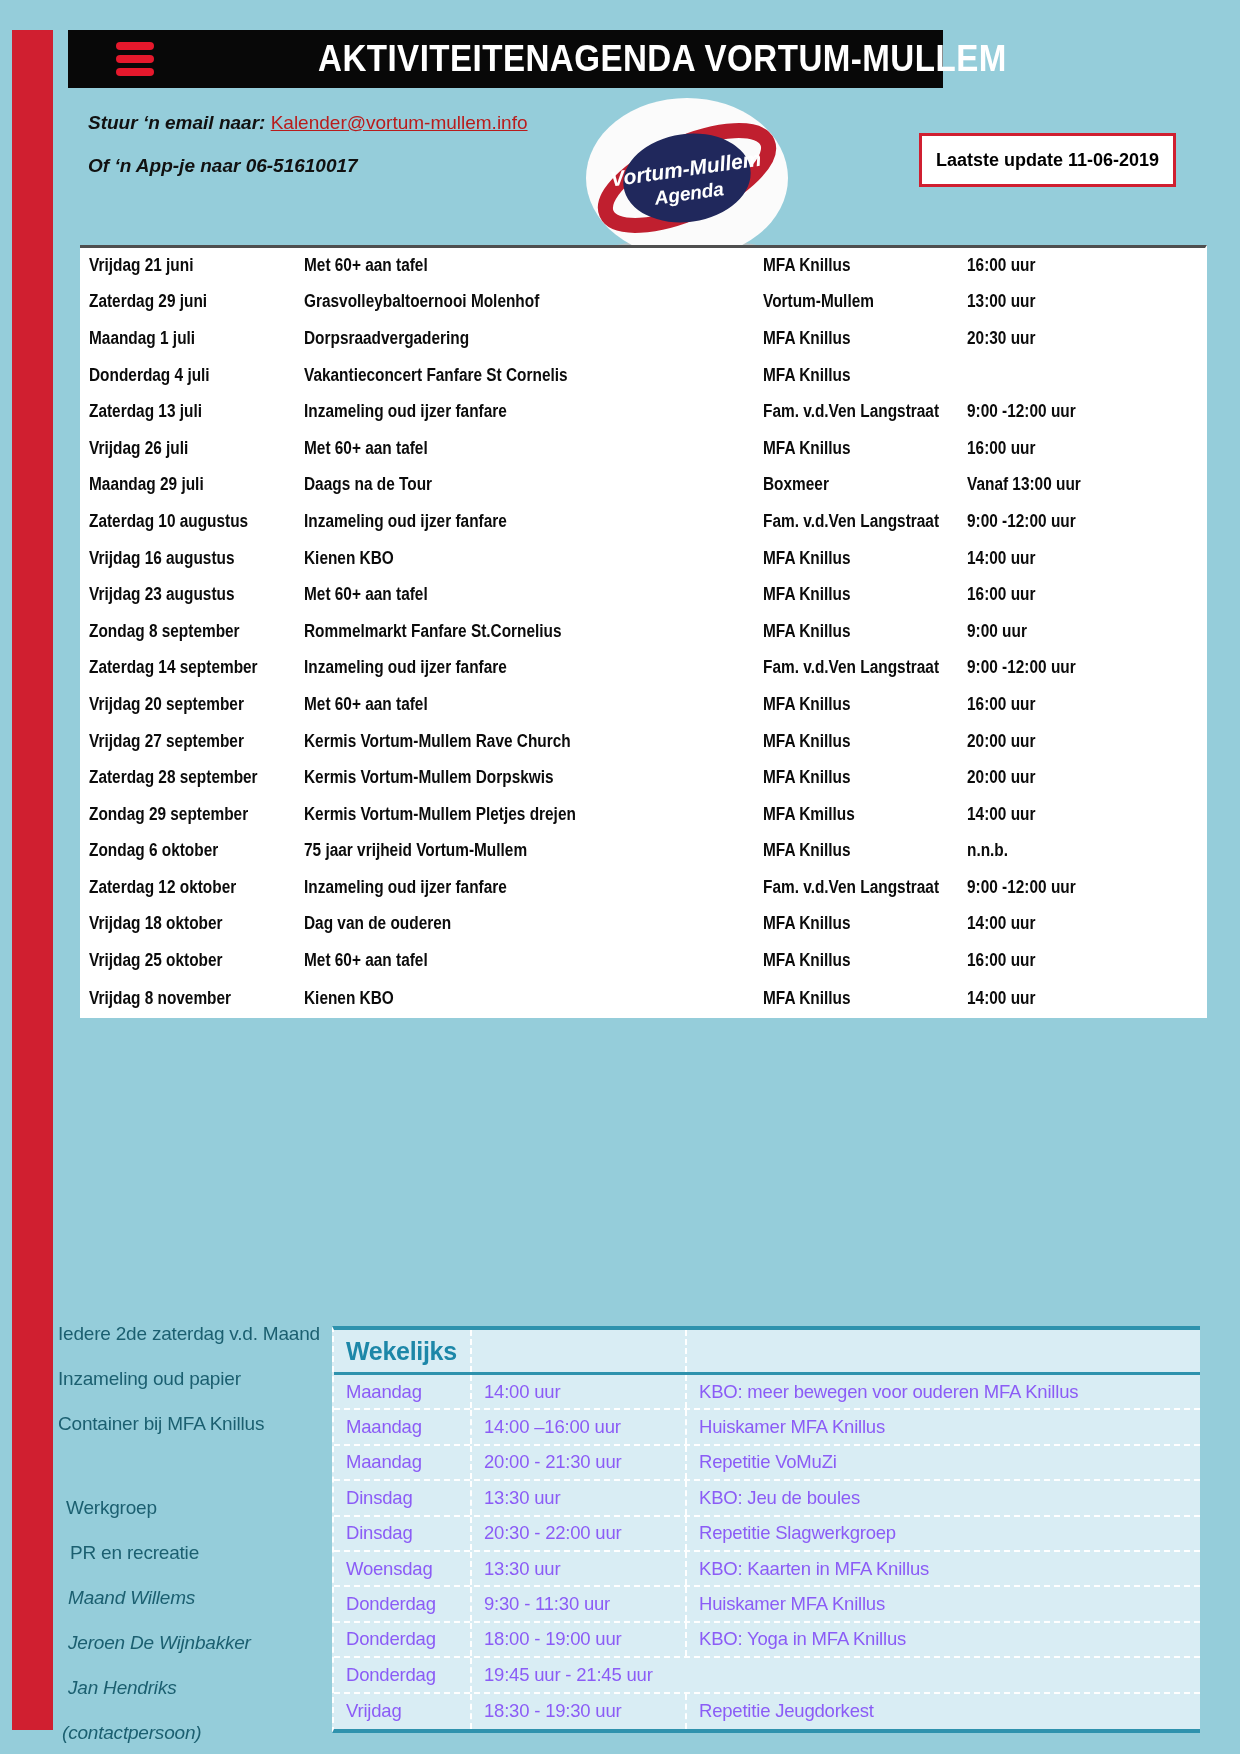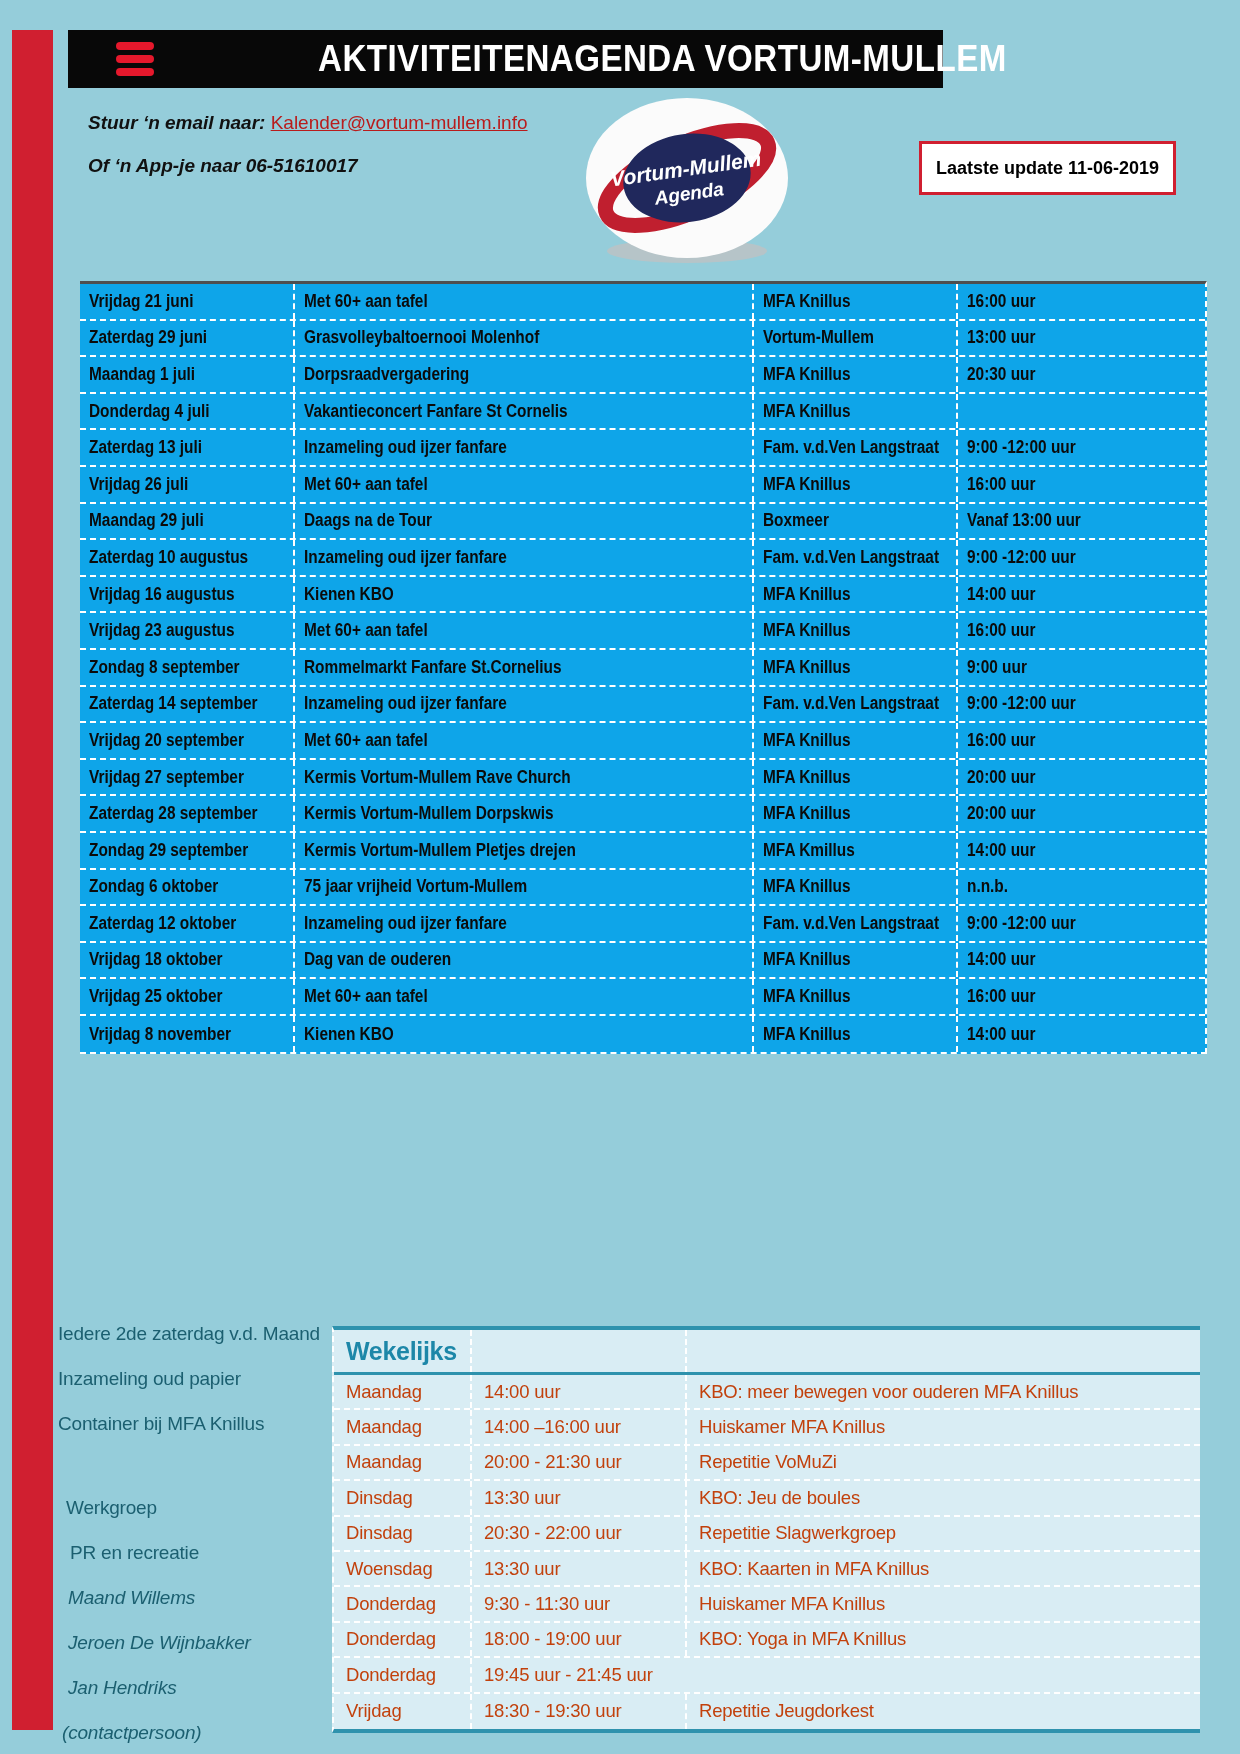--- a/index.html
+++ b/index.html
@@ -35,31 +35,30 @@
   .intro .line{margin-bottom:21px;white-space:nowrap;}
   .email-link{
     color:#b91c1c;text-decoration:underline;font-style:normal;font-weight:normal;
     cursor:pointer;
   }
   .logo{position:absolute;left:582px;top:96px;width:210px;height:170px;}
   .update-badge{
     position:absolute;left:919px;top:133px;width:257px;height:54px;
     background:#ffffff;border:3px solid #d01f30;box-sizing:border-box;
     display:flex;align-items:center;justify-content:center;
-    font-weight:bold;font-size:18px;color:#000;margin-top:8px;
+    font-weight:bold;font-size:18px;color:#000;
   }
   
   .agenda-table{
     position:absolute;left:80px;top:245px;width:1127px;
-    background:#0ea5e9;
+    background:#ffffff;
     border-top:3px solid #4f4f4f;
     border-right:2px dashed #ffffff;
     border-bottom:2px dashed #ffffff;
     box-sizing:border-box;
-    margin-top:36px;
   }
   .agenda-row{
     display:grid;grid-template-columns:215px 459px 204px 1fr;
     height:36.6px;align-items:center;
     border-bottom:2px dashed #ffffff;box-sizing:border-box;
   }
   .agenda-row:last-child{border-bottom:none;}
   .agenda-cell{
     height:100%;display:flex;align-items:center;
     border-right:2px dashed #ffffff;box-sizing:border-box;
@@ -98,21 +97,21 @@
   .weekly-header .hcell:last-child{border-right:none;}
   .weekly-title{color:#1d87a8;font-weight:bold;font-size:25px;letter-spacing:-0.3px;}
   .weekly-row{
     display:grid;grid-template-columns:138px 215px 1fr;height:35.4px;
     border-bottom:2px dashed #ffffff;box-sizing:border-box;align-items:center;
   }
   .weekly-row:last-child{border-bottom:none;}
   .weekly-cell{
     height:100%;display:flex;align-items:center;padding-left:12px;
     border-right:2px dashed #ffffff;box-sizing:border-box;
-    color:#c2410c;font-size:18.5px;white-space:nowrap;overflow:hidden;
+    color:#8b5cf6;font-size:18.5px;white-space:nowrap;overflow:hidden;
     letter-spacing:-0.2px;
   }
   .weekly-cell:last-child{border-right:none;}
 </style>
 </head>
 <body>
 
 <div class="red-stripe"></div>
 
 <div class="black-bar">

